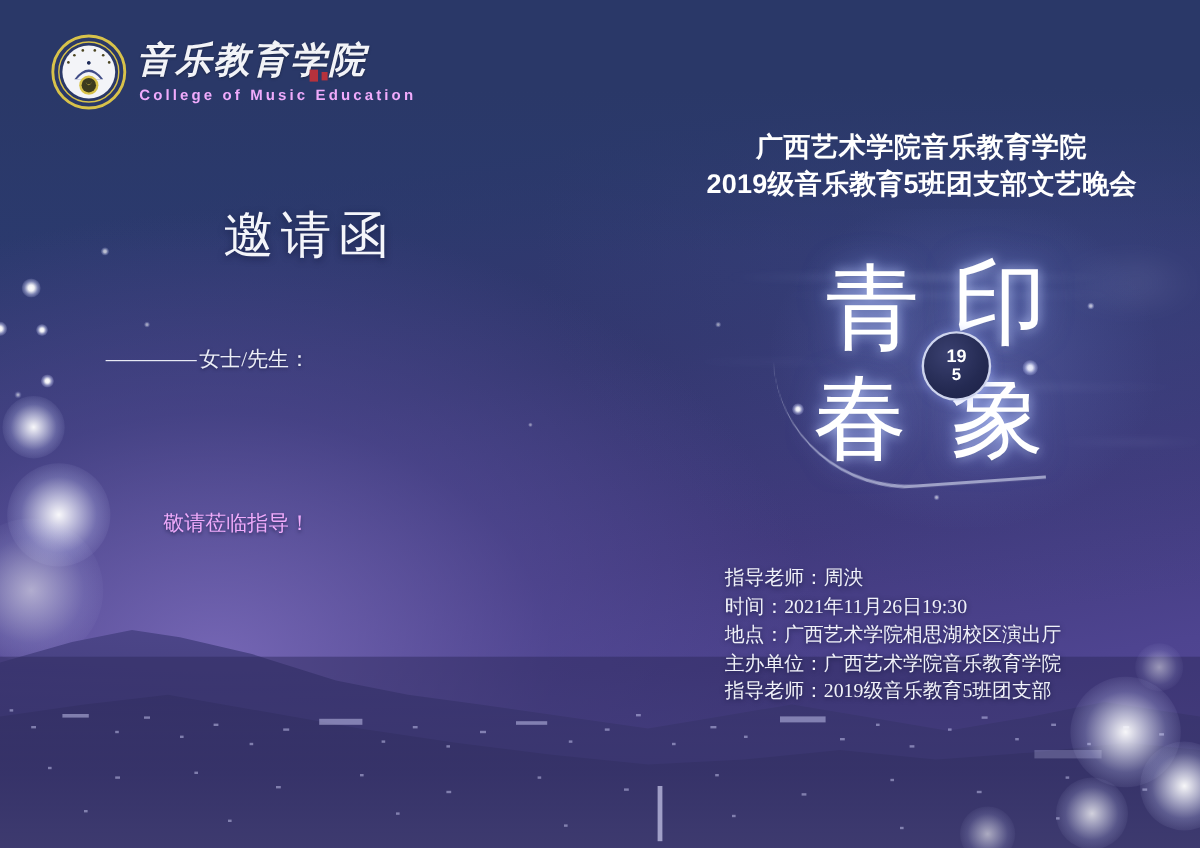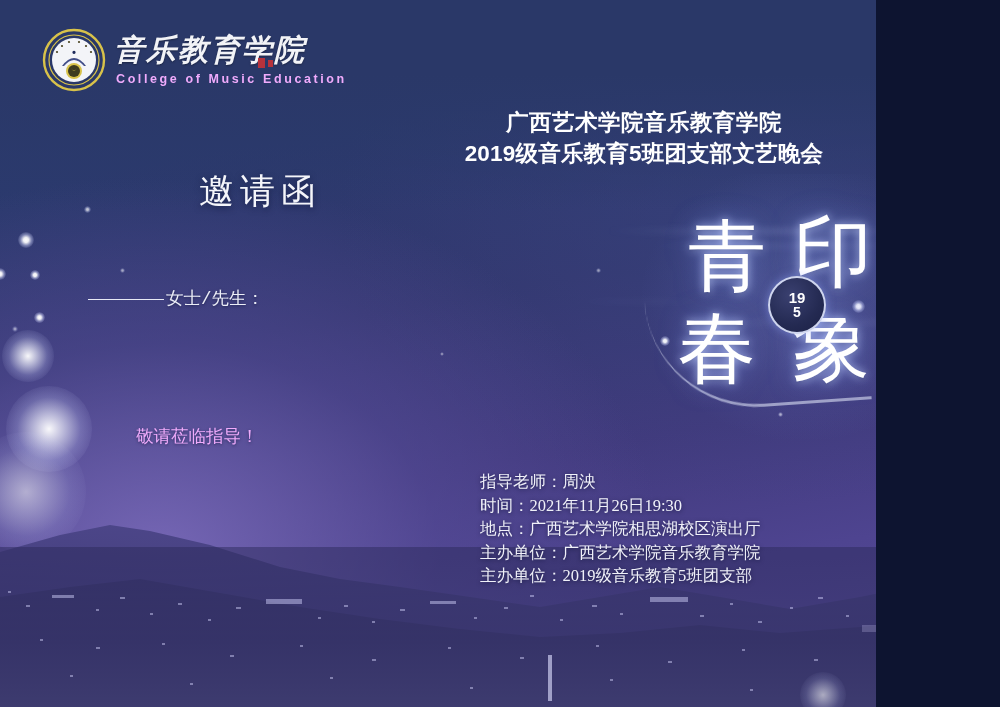--- a/index.html
+++ b/index.html
@@ -6,21 +6,21 @@
     margin: 0;
     padding: 0;
     background: #0d1430;
   }
   body {
     font-family: "Liberation Serif", "DejaVu Serif", serif;
   }
 
   #card {
     position: relative;
-    width: 876px;
+    width: 1000px;
     height: 707px;
     overflow: hidden;
     background: #2c3a68;
   }
 
   
   .bg-base {
     position: absolute; inset: 0;
     background:
       radial-gradient(ellipse 700px 520px at 18% 78%, rgba(126,110,190,0.85) 0%, rgba(92,80,160,0.45) 40%, rgba(60,62,126,0.0) 72%),
@@ -97,36 +97,36 @@
     color: #ffffff;
     font-family: "Liberation Sans", "DejaVu Sans", sans-serif;
     font-weight: 700;
     line-height: 1.36;
   }
   .header .l1 { font-size: 22.5px; letter-spacing: .5px; }
   .header .l2 { font-size: 22.5px; letter-spacing: .2px; }
 
   
   .invite-title {
-    position:absolute; left: 199px; top: 168px;
+    position:absolute; left: 186px; top: 168px;
     color: #f4f5fa;
-    font-size: 35px;
+    font-size: 42px;
     letter-spacing: 6px;
     font-family: "Liberation Serif", "DejaVu Serif", serif;
     text-shadow: 0 2px 6px rgba(10,14,45,.55);
   }
 
   
   .body-copy {
     position:absolute; left: 88px; top: 284px;
     width: 400px;
     color: #eceef7;
     font-size: 17.5px;
     line-height: 31px;
-    font-family: Liberation Mono, monospace;
+    font-family: Liberation Serif, serif;
     text-shadow: 0 1px 3px rgba(8,12,40,.5);
   }
   .salutation { margin: 0 0 2px 0; }
   .blank-line {
     display:inline-block; width: 76px;
     border-bottom: 1.4px solid #e7e9f4;
     vertical-align: 4px; margin-right: 2px;
   }
   .para { margin: 0; text-indent: 2em; }
   .closing { position:absolute; left: 136px; top: 424px; color:#f0abfc;
@@ -358,16 +358,16 @@
       <span class="b1">19</span>
       <span class="b2">5</span>
     </div>
   </div>
 
   <div class="details">
     <div>指导老师：周泱</div>
     <div>时间：2021年11月26日19:30</div>
     <div>地点：广西艺术学院相思湖校区演出厅</div>
     <div>主办单位：广西艺术学院音乐教育学院</div>
-    <div>主办单位：2019级音乐教育5班团支部</div>
+    <div>指导老师：2019级音乐教育5班团支部</div>
   </div>
 
 </div>
 
 </body></html>

